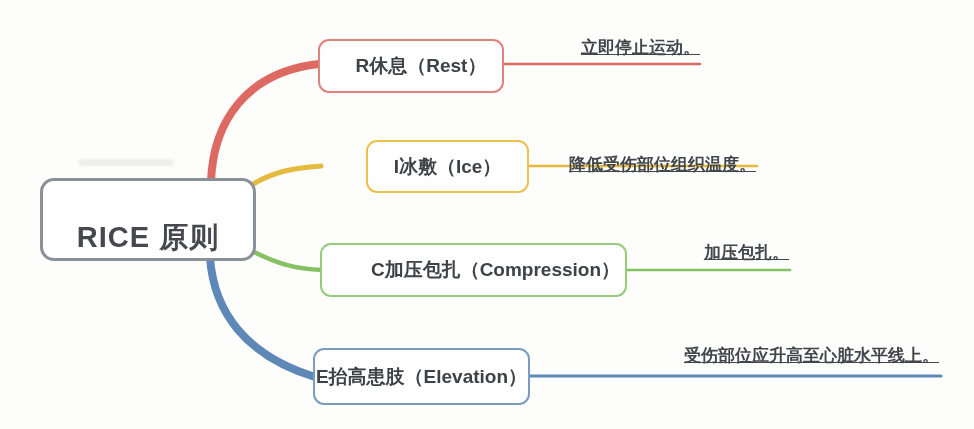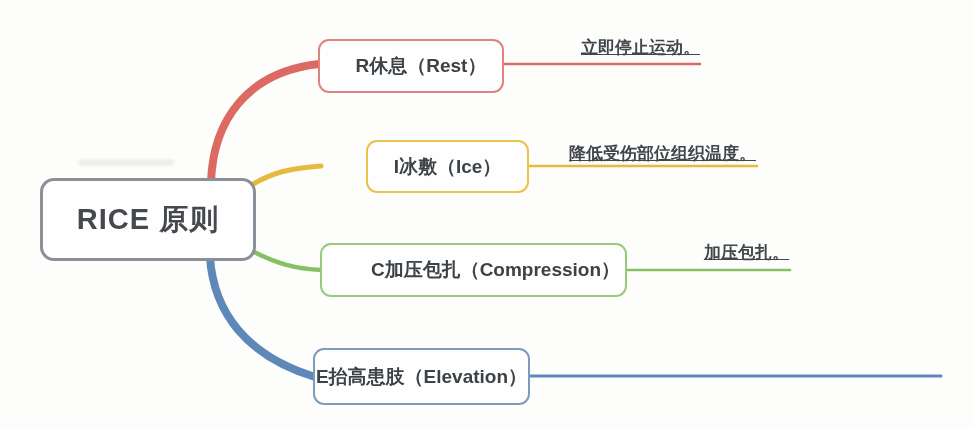--- a/index.html
+++ b/index.html
@@ -56,21 +56,21 @@
   .node-elevation   { left: 313px; top: 348px; width: 217px; height: 57px; }
   .note {
     position: absolute;
     font-size: 17px;
     font-weight: bold;
     color: #41464b;
     white-space: nowrap;
     text-decoration: underline;
   }
   .note-rest        { right: 274px; top: 36px;  }
-  .note-ice         { right: 218px; top: 142px; }
+  .note-ice         { right: 218px; top: 153px; }
   .note-compression { right: 185px; top: 241px; }
   .note-elevation   { right: 35px;  top: 344px; }
   .smudge {
     position: absolute;
     left: 78px;
     top: 159px;
     width: 96px;
     height: 7px;
     background: #dcdcda;
     border-radius: 4px;
@@ -91,21 +91,21 @@
     <path d="M 210,258 C 214,312 246,356 315,377" stroke-width="8" stroke-linecap="round" fill="none" stroke="#5e88b8"></path>
 
     <path d="M 503,64 H 700" stroke-width="2.6" stroke-linecap="round" fill="none" stroke="#dc6a62"></path>
     <path d="M 481,166 H 757" stroke-width="2.6" stroke-linecap="round" fill="none" stroke="#e6b93f"></path>
     <path d="M 626,270 H 790" stroke-width="2.6" stroke-linecap="round" fill="none" stroke="#85c063"></path>
     <path d="M 529,376 H 941" stroke-width="3" stroke-linecap="round" fill="none" stroke="#5e88b8"></path>
   </svg>
 
   <div class="smudge"></div>
 
-  <div class="node root-node" style="border-color: rgb(138, 144, 151);">
+  <div class="node root-node" style="border-color: rgb(138, 144, 151); align-items: flex-end;">
     <span>RICE 原则</span>
   </div>
 
   <div class="node branch-node node-rest" style="border-color: rgb(224, 131, 124); padding-left: 20px;">
     <span>R休息（Rest）</span>
   </div>
 
   <div class="node branch-node node-ice" style="border-color: rgb(236, 193, 76);">
     <span>I冰敷（Ice）</span>
   </div>
@@ -114,14 +114,15 @@
     <span>C加压包扎（Compression）</span>
   </div>
 
   <div class="node branch-node node-elevation" style="border-color: rgb(123, 156, 191);">
     <span>E抬高患肢（Elevation）</span>
   </div>
 
   <div class="note note-rest">立即停止运动。</div>
   <div class="note note-ice">降低受伤部位组织温度。</div>
   <div class="note note-compression">加压包扎。</div>
+  <div class="note note-elevation">受伤部位应升高至心脏水平线上。</div>
 
 </div>
 
 </body></html>

